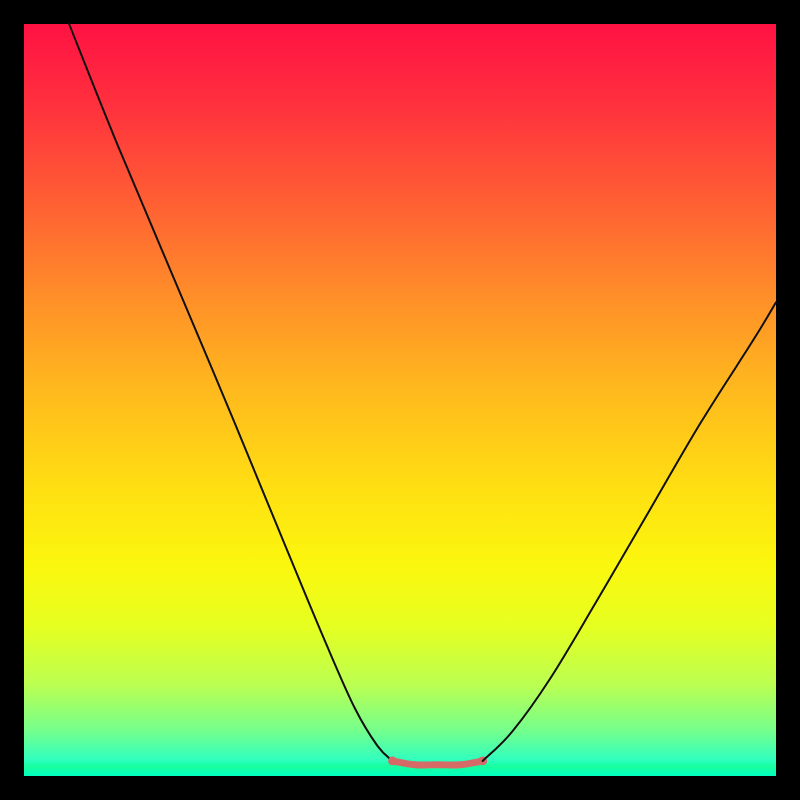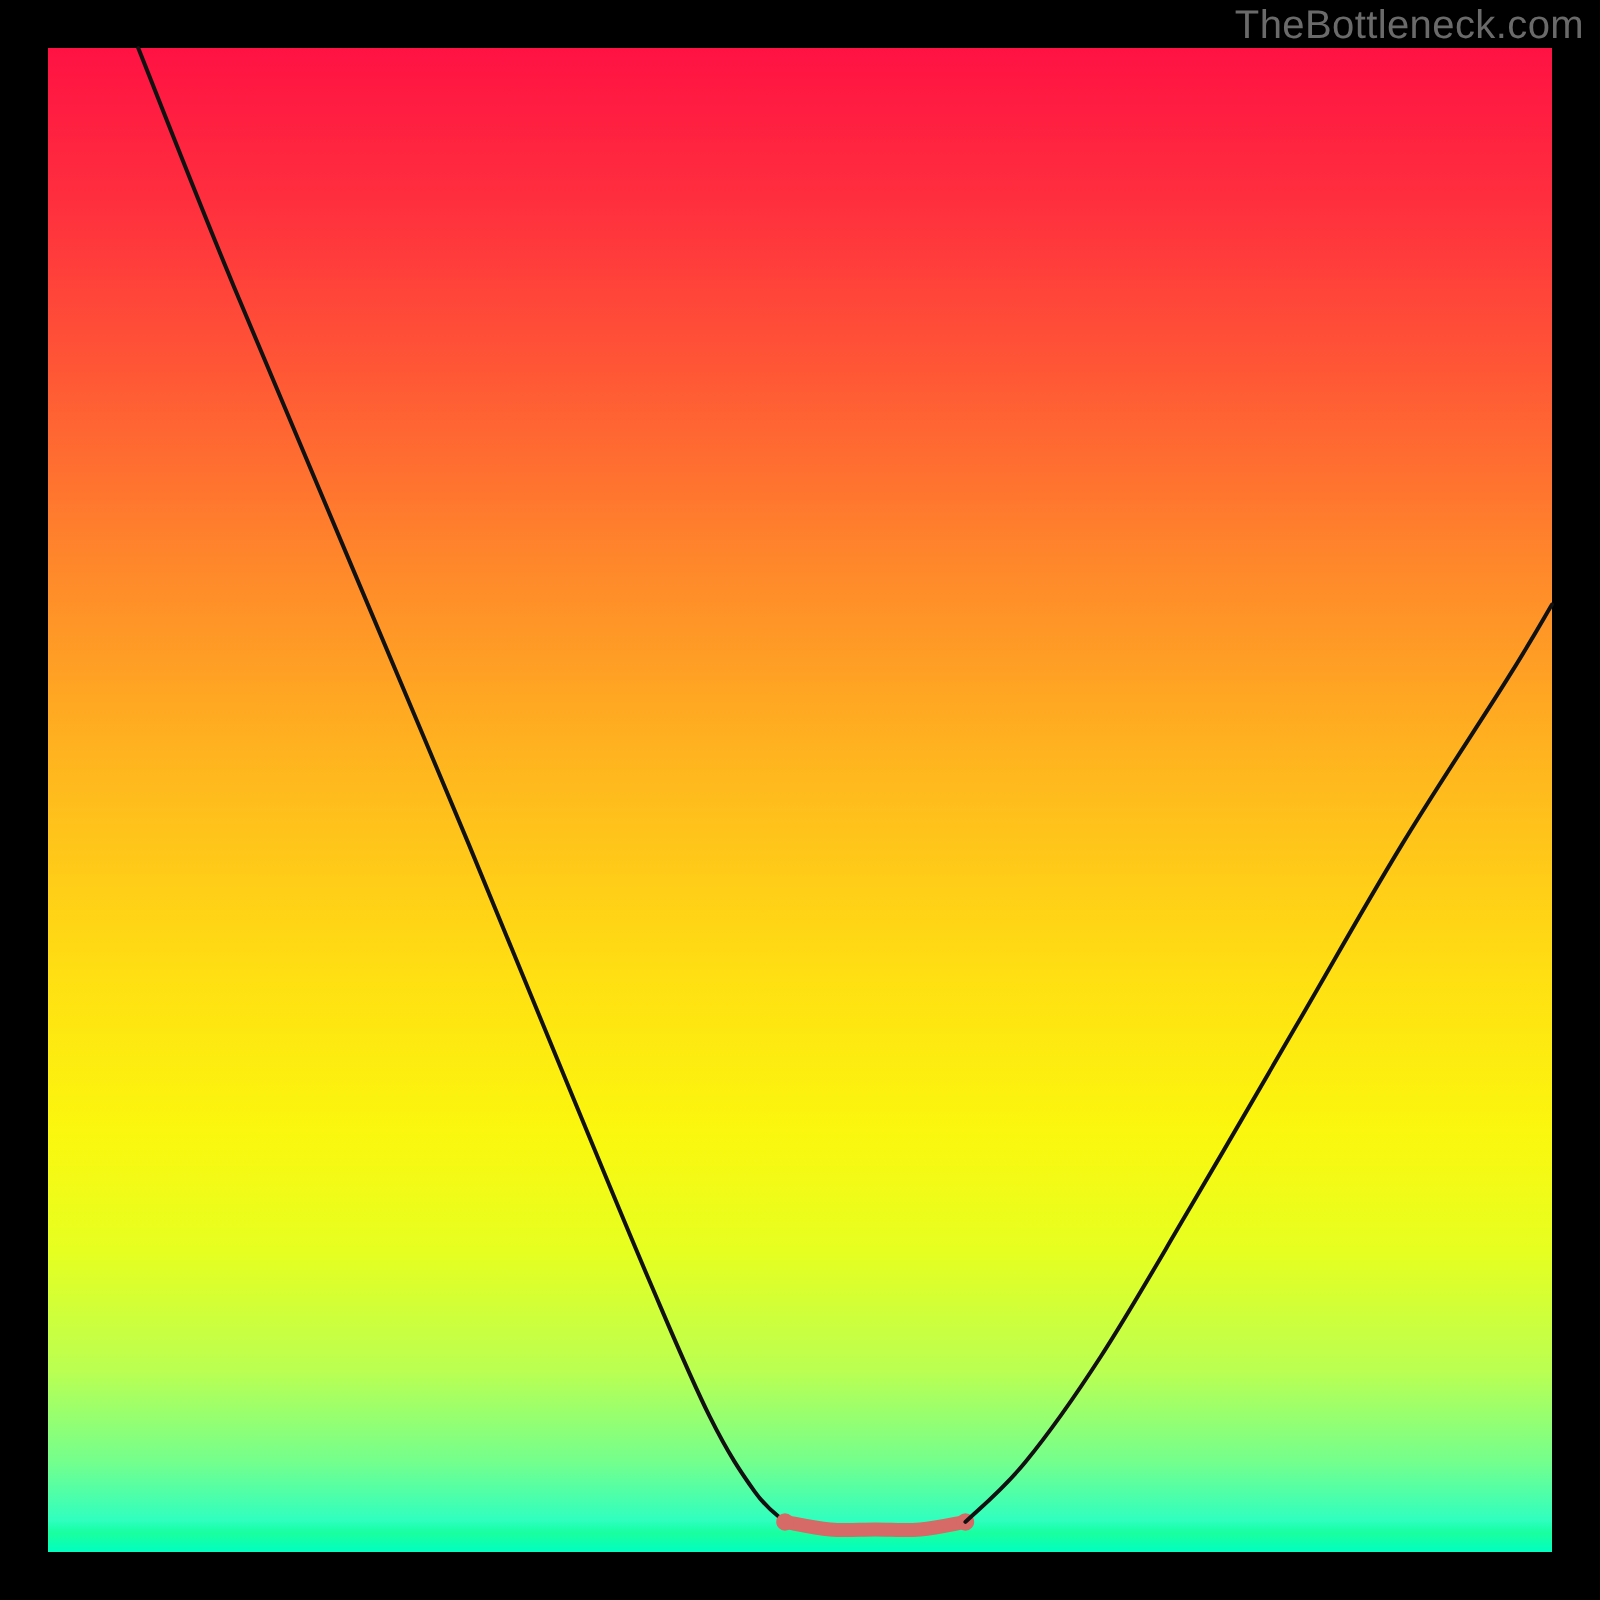--- a/index.html
+++ b/index.html
@@ -66,21 +66,20 @@
     font-size: 20px;
     font-weight: 500;
     letter-spacing: 0.2px;
     user-select: none;
   }
 </style>
 </head>
 <body>
 
 <div class="frame">
-  <div class="watermark">TheBottleneck.com</div>
 
   <div class="plot-area">
     <div class="green-band"></div>
 
     <svg class="curve" viewBox="0 0 752 752" preserveAspectRatio="none">
       <g id="series-container">
           <path d="M 45.12 0 C 53.2416 20.304000000000013, 71.2896 66.77760000000008, 90.24 112.80000000000007 C 109.1904 158.82240000000007, 128.7424 204.24319999999997, 150.4 255.67999999999995 C 172.0576 307.11679999999996, 190.25600000000003 349.8304, 210.56000000000003 398.56 C 230.86400000000003 447.2896, 246.9568 487.1456, 263.2 526.4 C 279.4432 565.6544, 288.61760000000004 588.2144, 300.8 616.64 C 312.9824 645.0656, 321.4048 665.3696000000001, 330.88 684.32 C 340.35519999999997 703.2704, 346.67199999999997 712.4448, 353.44 721.92 C 360.208 731.3951999999999, 365.7728 734.2528, 368.48 736.96" fill="none" stroke="#111111" stroke-width="2" stroke-linecap="round" stroke-linejoin="round"></path>
           <path d="M 368.48 736.96 C 372.5408 737.6368, 382.9184 740.0432000000001, 391.04 740.72 C 399.1616 741.3968, 405.4784 740.72, 413.6 740.72 C 421.7216 740.72, 428.03839999999997 741.3968, 436.15999999999997 740.72 C 444.28159999999997 740.0432000000001, 454.65919999999994 737.6368, 458.71999999999997 736.96" fill="none" stroke="#d66a66" stroke-width="7" stroke-linecap="round" stroke-linejoin="round"></path>
           <circle cx="368.48" cy="736.96" r="4.375" fill="#d66a66"></circle>
           <circle cx="458.71999999999997" cy="736.96" r="4.375" fill="#d66a66"></circle>

